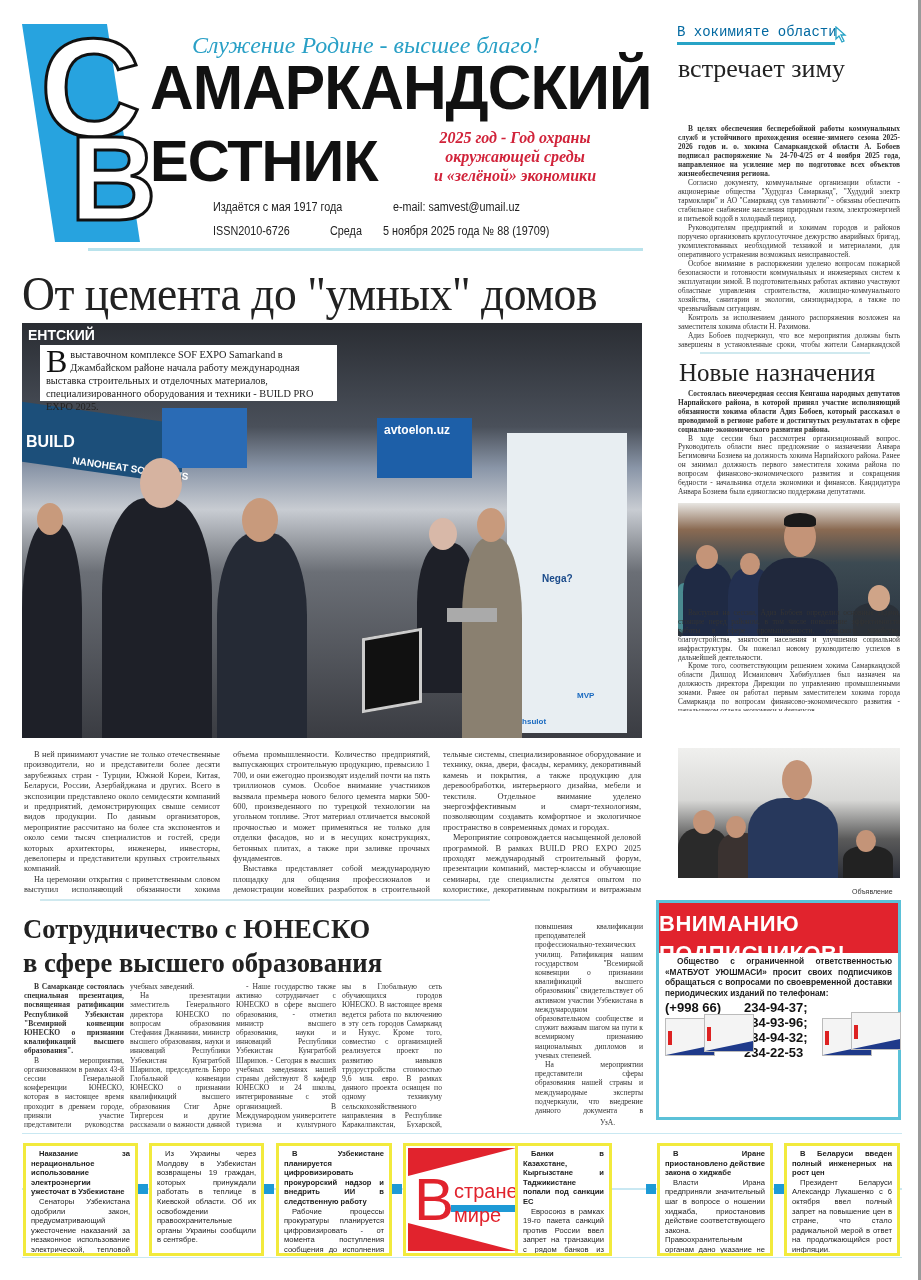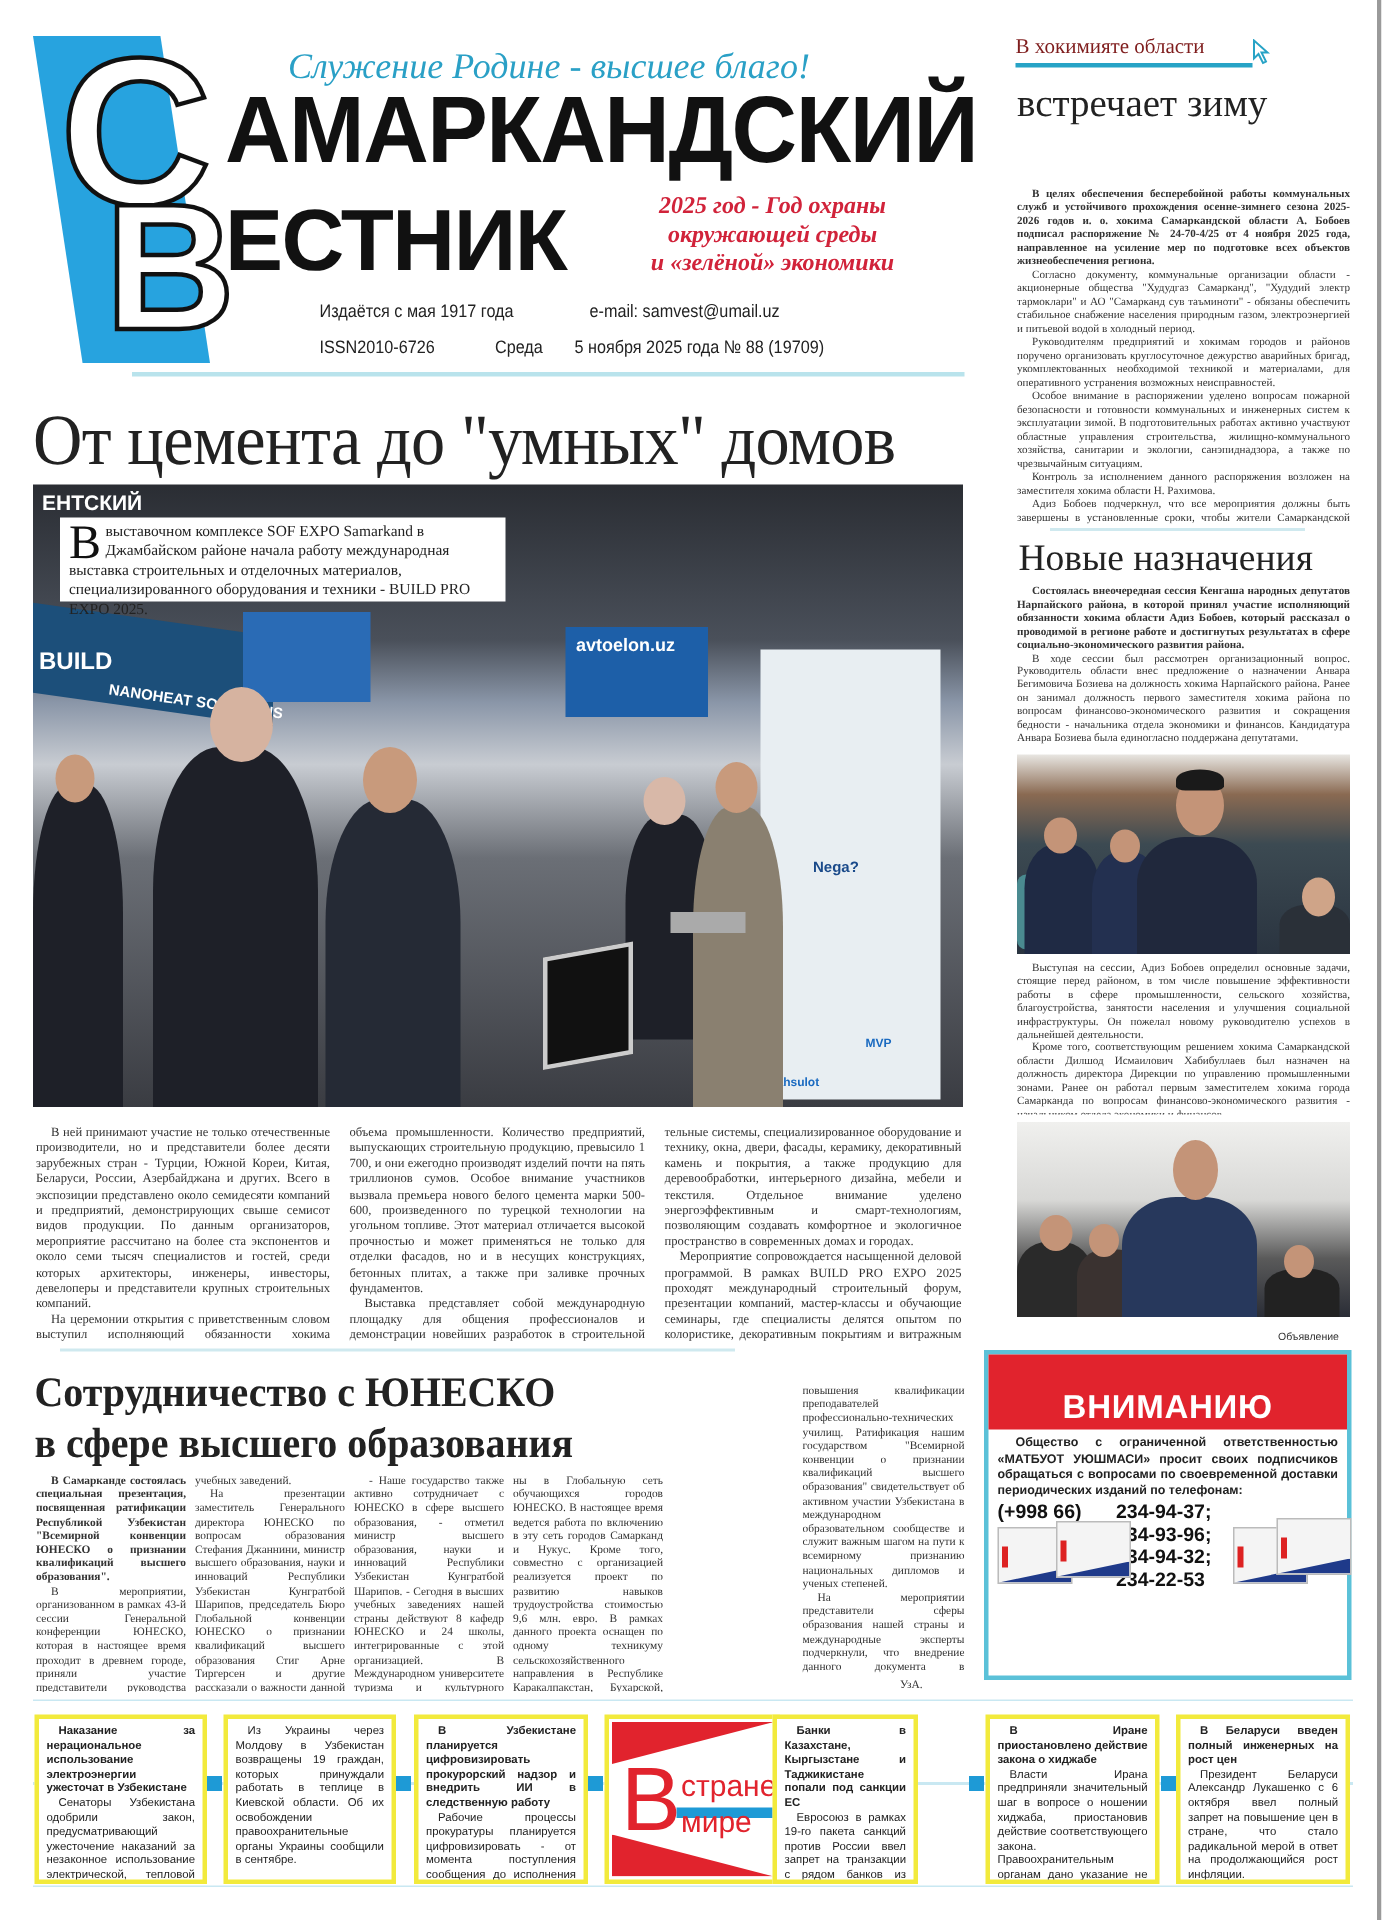--- a/index.html
+++ b/index.html
@@ -44,41 +44,41 @@
 
   .lead-box { left: 40px; top: 345px; width: 297px; height: 56px; background: #fff; padding: 3px 6px; font-size: 10.3px; line-height: 13px; color: #222; }
   .lead-drop { float: left; font-size: 32px; line-height: 26px; margin-right: 3px; color: #111; }
 
   
   .col { font-size: 8.4px; line-height: 10.4px; color: #333; text-align: justify; overflow: hidden; }
   .col p { text-indent: 10px; }
   .col .bold { font-weight: 700; }
 
   
-  .rubric { left: 677px; top: 24px; font-family: Liberation Serif, serif; font-size: 14px; color: #7f1d1d; }
+  .rubric { left: 677px; top: 24px; font-family: Liberation Mono, monospace; font-size: 14px; color: #0369a1; }
   .rubric-line { left: 677px; top: 42px; width: 158px; height: 3px; background: #27a3c6; }
   .cursor-icon { left: 835px; top: 26px; width: 12px; height: 18px; }
   .h-right { left: 678px; top: 52px; font-size: 26px; line-height: 34px; color: #222; }
   .h-right2 { left: 679px; top: 358px; font-size: 25px; line-height: 30px; color: #222; }
 
   .photo-r1 { left: 678px; top: 503px; width: 222px; height: 133px; overflow: hidden;
     background: linear-gradient(180deg, #e8e6e2 0%, #8a6a52 20%, #3c4a52 45%, #2a3440 100%); }
   .photo-r2 { left: 678px; top: 748px; width: 222px; height: 130px; overflow: hidden;
     background: linear-gradient(180deg, #f0f0ee 0%, #d8d8d6 40%, #5a5a5a 70%, #2a2d36 100%); }
   .pr-person { position: absolute; background: #1f2a44; border-radius: 40% 40% 0 0; }
   .pr-head { position: absolute; background: #c49478; border-radius: 50%; }
   .pr-hair { position: absolute; background: #1a1a1a; border-radius: 50% 50% 20% 20%; }
   .pr-seat { position: absolute; background: #4a8a90; border-radius: 6px; }
 
   .ad-label { left: 852px; top: 888px; font-family: "Liberation Sans", sans-serif; font-size: 7px; color: #333; }
 
   
   .ad-box { left: 656px; top: 900px; width: 245px; height: 220px; border: 3px solid #5bc1d8; background: #fff; }
-  .ad-head { background: #e1232d; color: #fff; text-align: center; font-family: "Liberation Sans", sans-serif;
-    font-weight: 700; font-size: 22px; line-height: 30px; padding-top: 20px; height: 50px; letter-spacing: 0.5px; }
+  .ad-head { background: #e1232d; color: #fff; font-family: "Liberation Sans", sans-serif;
+    font-weight: 700; font-size: 22px; line-height: 30px; padding-top: 6px; height: 50px; letter-spacing: 0.5px; }
   .ad-body { font-family: "Liberation Sans", sans-serif; font-weight: 700; font-size: 8.3px; line-height: 10.5px; padding: 3px 6px 0 6px; color: #222; text-align: justify; }
   .ad-body .ind { text-indent: 12px; }
   .ad-phones { position: relative; height: 60px; margin: 2px 0; }
   .ad-code { position: absolute; left: 6px; top: 0; font-family: "Liberation Sans", sans-serif; font-weight: 700; font-size: 13px; color: #111; }
   .ad-nums { position: absolute; left: 85px; top: 0; font-family: "Liberation Sans", sans-serif; font-weight: 700; font-size: 13px; line-height: 15px; color: #111; }
   .ad-thumb { position: absolute; width: 50px; height: 38px; background: #f4f4f4; border: 1px solid #bbb; }
   .ad-thumb .t-r { position: absolute; left: 2px; top: 12px; width: 4px; height: 14px; background: #d22; }
   .ad-thumb .t-b { position: absolute; left: 0; bottom: 0; width: 100%; height: 10px; background: #1f3a8a; clip-path: polygon(0 100%, 100% 0, 100% 100%); }
   .ad-foot { font-family: "Liberation Sans", sans-serif; font-weight: 700; font-size: 8.3px; line-height: 10.5px; padding: 0 6px; color: #222; text-align: justify; }
 
@@ -204,21 +204,21 @@
   <div class="pr-head" style="left:18px; top:42px; width:22px; height:24px;"></div>
   <div class="pr-person" style="left:50px; top:65px; width:45px; height:68px; background:#233050;"></div>
   <div class="pr-head" style="left:62px; top:50px; width:20px; height:22px;"></div>
   <div class="pr-person" style="left:80px; top:55px; width:80px; height:78px; background:#20283c;"></div>
   <div class="pr-head" style="left:106px; top:14px; width:32px; height:40px;"></div>
   <div class="pr-hair" style="left:106px; top:10px; width:32px; height:14px;"></div>
   <div class="pr-person" style="left:175px; top:100px; width:47px; height:33px; background:#2a3038;"></div>
   <div class="pr-head" style="left:190px; top:82px; width:22px; height:26px; background:#cfa488;"></div>
 </div>
 
-<div class="abs col" style="left:678px; top:641px; width:222px; height:102px; font-size:7.4px; line-height:8.9px;">
+<div class="abs col" style="left:678px; top:609px; width:222px; height:102px; font-size:7.4px; line-height:8.9px;">
   <p>Выступая на сессии, Адиз Бобоев определил основные задачи, стоящие перед районом, в том числе повышение эффективности работы в сфере промышленности, сельского хозяйства, благоустройства, занятости населения и улучшения социальной инфраструктуры. Он пожелал новому руководителю успехов в дальнейшей деятельности.</p>
   <p>Кроме того, соответствующим решением хокима Самаркандской области Дилшод Исмаилович Хабибуллаев был назначен на должность директора Дирекции по управлению промышленными зонами. Ранее он работал первым заместителем хокима города Самарканда по вопросам финансово-экономического развития - начальником отдела экономики и финансов.</p>
 </div>
 
 <div class="abs photo-r2">
   <div class="pr-person" style="left:0; top:80px; width:50px; height:50px; background:#2a2a2a;"></div>
   <div class="pr-head" style="left:15px; top:62px; width:22px; height:24px;"></div>
   <div class="pr-person" style="left:40px; top:85px; width:45px; height:45px; background:#3a3230;"></div>
   <div class="pr-head" style="left:48px; top:68px; width:20px; height:22px;"></div>
   <div class="pr-person" style="left:70px; top:50px; width:90px; height:80px; background:#27385c;"></div>

